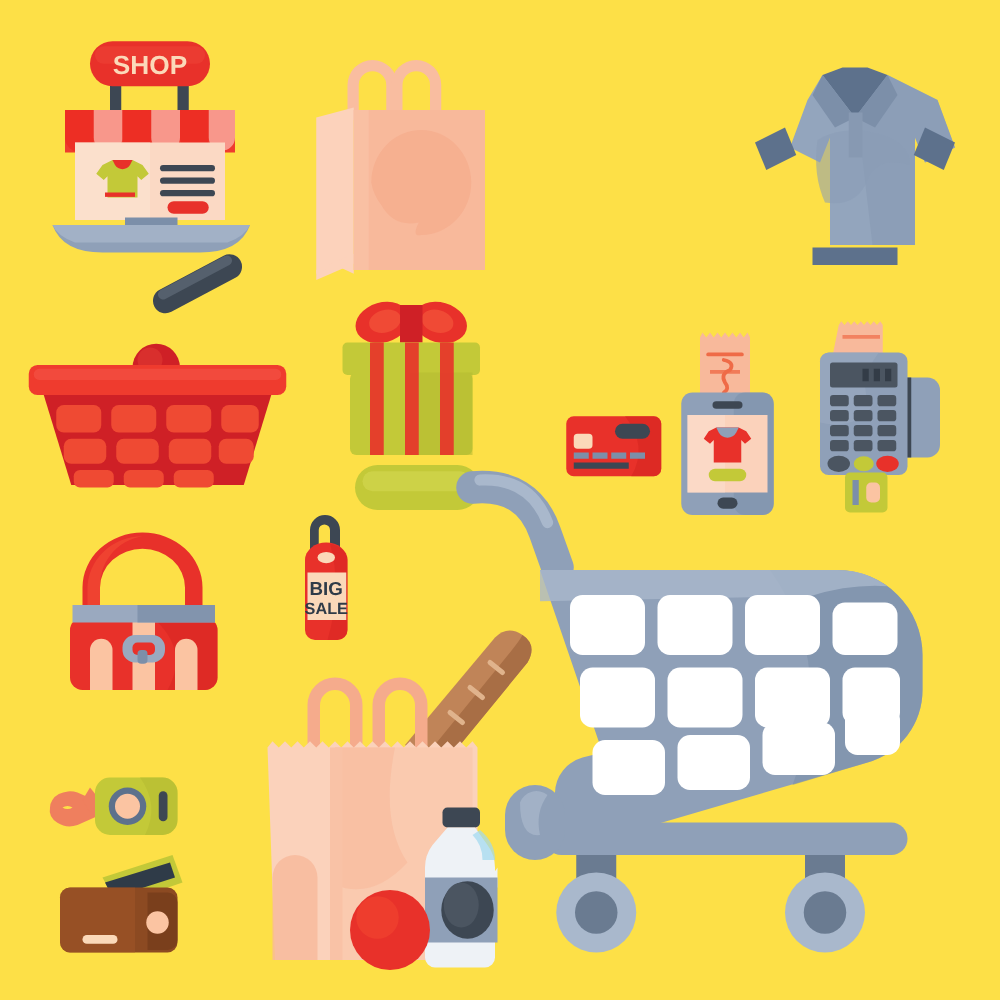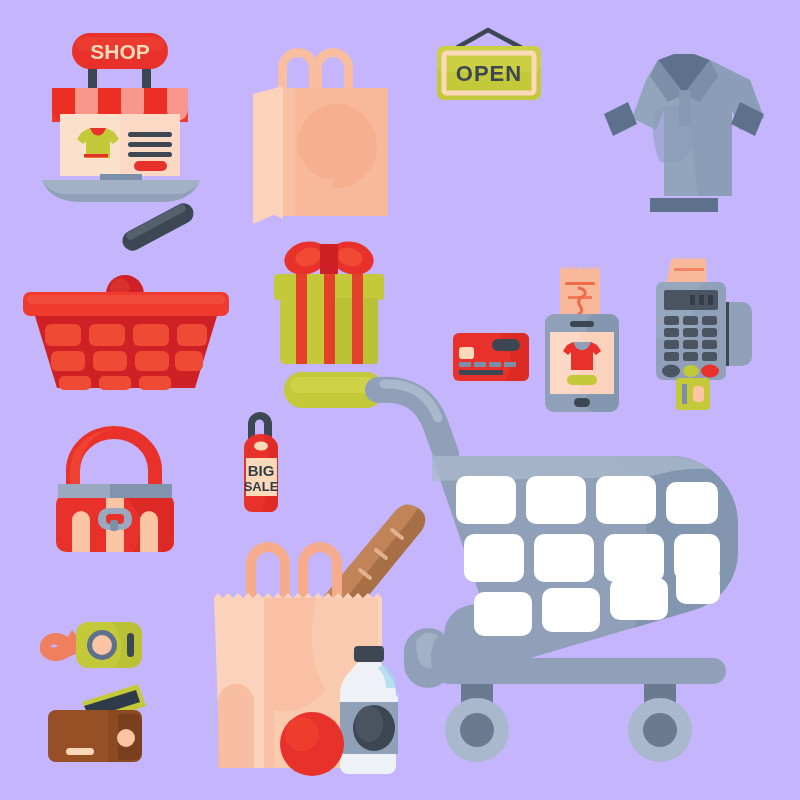--- a/index.html
+++ b/index.html
@@ -1,17 +1,17 @@
 <!DOCTYPE html>
 <html><head>
 <meta charset="utf-8">
 <style>
   html,body{margin:0;padding:0;background:#ffffff;}
   body{width:800px;height:800px;overflow:hidden;font-family:"Liberation Sans",sans-serif;}
-  #stage{position:relative;width:800px;height:800px;background:#c4b5fd;}
+  #stage{position:relative;width:800px;height:800px;background:#fde047;}
   .item{position:absolute;}
   svg{display:block;overflow:visible;}
   .txt{font-family:"Liberation Sans",sans-serif;font-weight:bold;}
 </style>
 </head>
 <body>
 
 <div id="stage">
 
   <div class="item" style="left:30px;top:28px;width:180px;height:180px;">
@@ -54,29 +54,20 @@
       <path d="M33 42 a20 20 0 0 1 40 0 v28 h-9 v-28 a11 11 0 0 0 -22 0 v28 h-9 z" fill="#f9bda0"></path>
       <path d="M68 42 a20 20 0 0 1 40 0 v28 h-9 v-28 a11 11 0 0 0 -22 0 v28 h-9 z" fill="#f9bda0"></path>
       <path d="M8 68 l30 -8 v125 l-30 13 z" fill="#fcd2bb"></path>
       <path d="M8 193 l15 -7 l15 7 v-16 l-30 13 z" fill="#fcd2bb"></path>
       <rect x="38" y="62" width="105" height="128" fill="#f8b99b"></rect>
       <path d="M52 120 a40 42 0 0 1 80 0 a40 42 0 0 1 -40 42 q-8 2 -2 -10 q-20 4 -30 -14 a40 40 0 0 1 -8 -18 z" fill="#f6ae8e" opacity="0.85"></path>
       <rect x="38" y="62" width="12" height="128" fill="#fac4a8" opacity="0.6"></rect>
     </svg>
   </div>
 
-  <div class="item" style="left:425px;top:24px;width:135px;height:88px;">
-    <svg width="135" height="88" viewBox="0 0 135 88">
-      <path d="M17 32 L63 6 L112 32" stroke="#3d4753" stroke-width="4.5" fill="none" stroke-linecap="round"></path>
-      <rect x="12" y="22" width="104" height="54" rx="7" fill="#c3c938"></rect>
-      <rect x="12" y="22" width="104" height="26" rx="7" fill="#cdd24a" opacity="0.7"></rect>
-      <rect x="19" y="29" width="90" height="40" rx="3" fill="none" stroke="#fbd9b9" stroke-width="5"></rect>
-      <text class="txt" x="64" y="57" font-size="22" fill="#3d4753" text-anchor="middle" letter-spacing="1">OPEN</text>
-    </svg>
-  </div>
 
 
   <div class="item" style="left:598px;top:46px;width:172px;height:178px;">
     <svg width="172" height="178" viewBox="0 0 172 178">
       <path d="M60 14 L86 30 L112 14 l40 20 l14 38 l-24 12 l-8 -20 v86 h-68 v-86 l-8 20 l-24 -12 l14 -38 z" fill="#93a5bd"></path>
       <path d="M86 30 L112 14 l40 20 l14 38 l-24 12 l-8 -20 v86 h-34 z" fill="#8799b2" opacity="0.6"></path>
       <path d="M56 66 a44 30 0 0 1 44 -6 q30 6 30 26 q-26 -8 -34 12 q-8 22 -34 18 q-10 -22 -6 -50 z" fill="#8a9cb6" opacity="0.55"></path>
       <path d="M60 14 L86 48 L112 14 l-16 -6 h-20 z" fill="#5d718c"></path>
       <path d="M60 14 L86 48 L70 56 L52 30 z" fill="#7c8fa9"></path>
       <path d="M112 14 L86 48 L102 56 L120 30 z" fill="#7c8fa9"></path>

